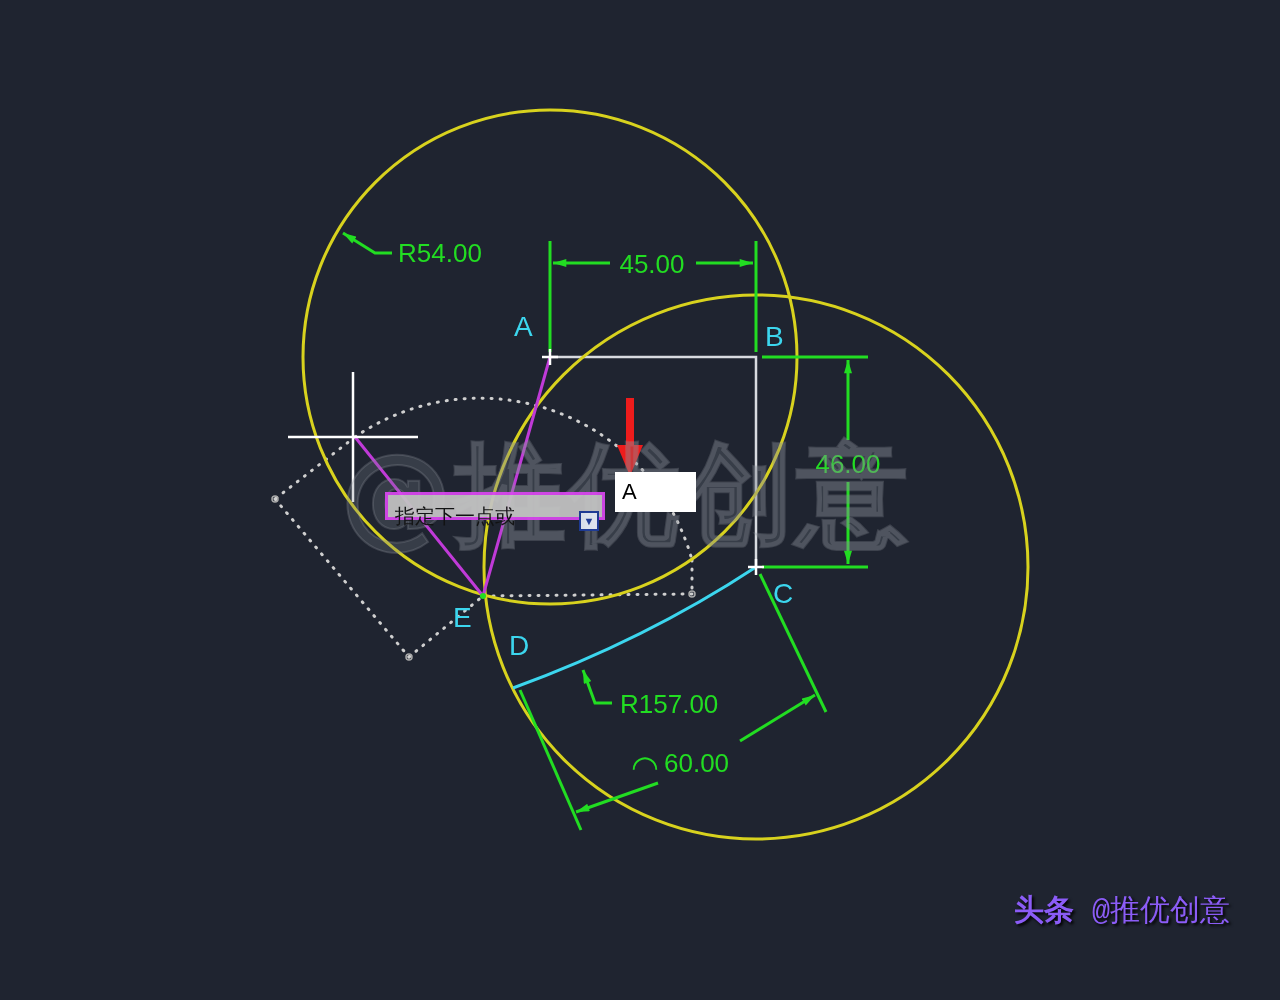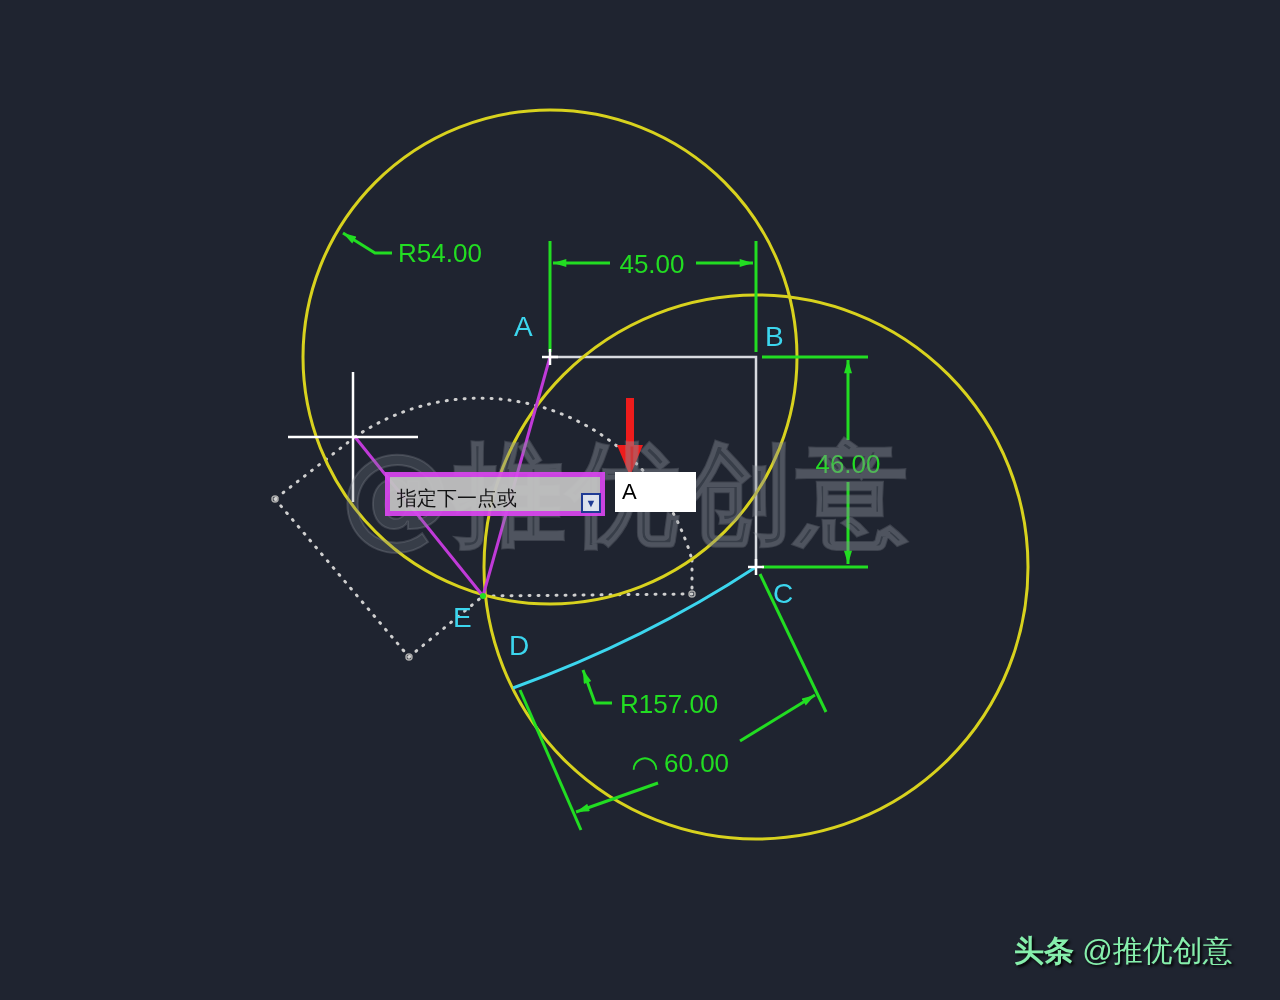--- a/index.html
+++ b/index.html
@@ -1,25 +1,25 @@
 <!DOCTYPE html>
 <html><head>
 <meta charset="utf-8">
 <style>
   html, body { margin:0; padding:0; }
   body { width:1280px; height:1000px; background:#1f2430; overflow:hidden; position:relative; font-family:"Liberation Sans", "DejaVu Sans", sans-serif; }
   #canvas { position:absolute; left:0; top:0; width:1280px; height:1000px; }
   svg text { font-family:"Liberation Sans", "DejaVu Sans", sans-serif; }
   .watermark { position:absolute; left:340px; top:420px; font-size:112px; font-weight:bold; color:rgba(120,125,135,0.28); -webkit-text-stroke:2px rgba(150,155,165,0.25); letter-spacing:2px; white-space:nowrap; font-family:"DejaVu Sans", sans-serif; pointer-events:none; }
-  .prompt-tip { position:absolute; left:385px; top:472px; width:220px; height:44px; background:#c4c4c4; border:5px solid #d946ef; box-sizing:border-box; opacity:0.93; }
+  .prompt-tip { position:absolute; left:385px; top:492px; width:220px; height:28px; background:#c4c4c4; border:3px solid #d946ef; box-sizing:border-box; opacity:0.93; }
   .prompt-tip .label { position:absolute; left:7px; top:8px; font-size:20px; color:#111; font-family:"DejaVu Sans", sans-serif; }
   .prompt-tip .dl-btn { position:absolute; left:191px; top:16px; width:20px; height:20px; background:#e8eef8; border:2px solid #1d3b9a; box-sizing:border-box; display:flex; align-items:center; justify-content:center; cursor:pointer; }
   .prompt-tip .dl-btn span { font-size:11px; color:#1d3b9a; line-height:1; font-weight:bold; }
   .prompt-input { position:absolute; left:615px; top:472px; width:81px; height:40px; background:#ffffff; border:none; outline:none; font-size:22px; color:#000; padding:0 0 0 7px; box-sizing:border-box; font-family:"Liberation Sans", sans-serif; }
-  .credit { position:absolute; left:1014px; top:931px; font-size:30px; color:#86efac; font-weight:bold; text-shadow:2px 2px 3px #000; font-family:Liberation Sans, sans-serif; white-space:nowrap; }
+  .credit { position:absolute; left:1014px; top:890px; font-size:30px; color:#8b5cf6; font-weight:bold; text-shadow:2px 2px 3px #000; font-family:Liberation Mono, monospace; white-space:nowrap; }
   .credit .handle { font-weight:normal; }
 </style>
 </head>
 <body>
 
 <svg id="canvas" width="1280" height="1000" viewBox="0 0 1280 1000" xmlns="http://www.w3.org/2000/svg">
   <defs>
     <marker id="arrowG" viewBox="0 0 10 6" refX="10" refY="3" markerWidth="14" markerHeight="8" orient="auto-start-reverse" markerUnits="userSpaceOnUse">
       <path d="M0,0 L10,3 L0,6 Z" fill="#22dd22"></path>
     </marker>

